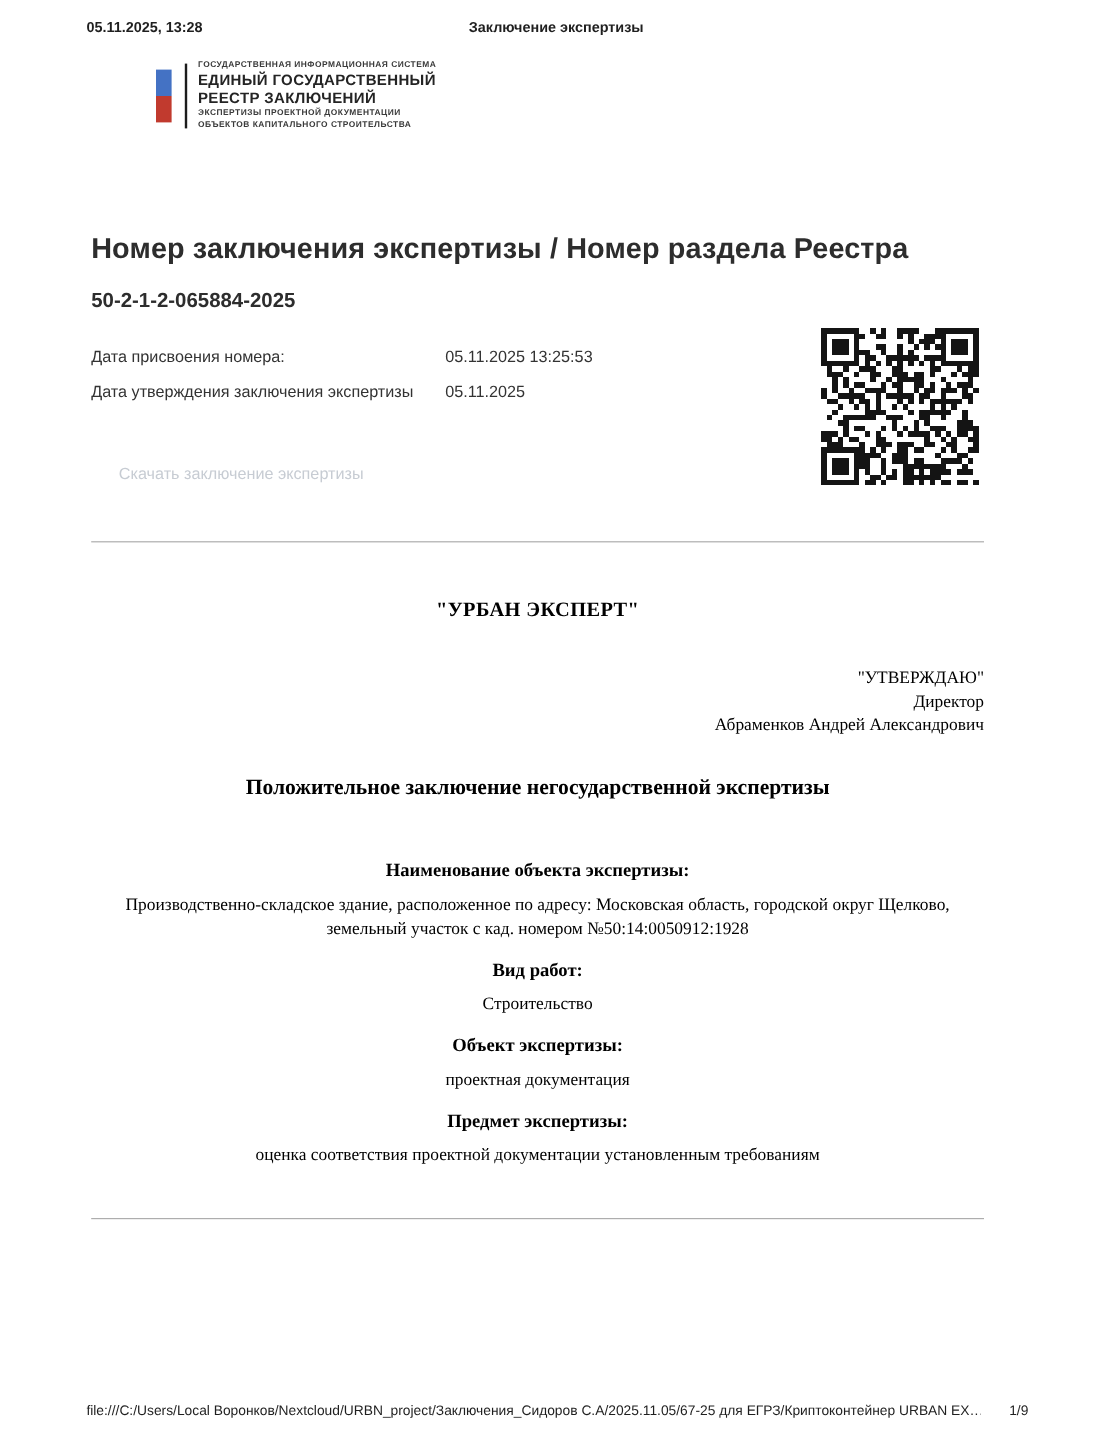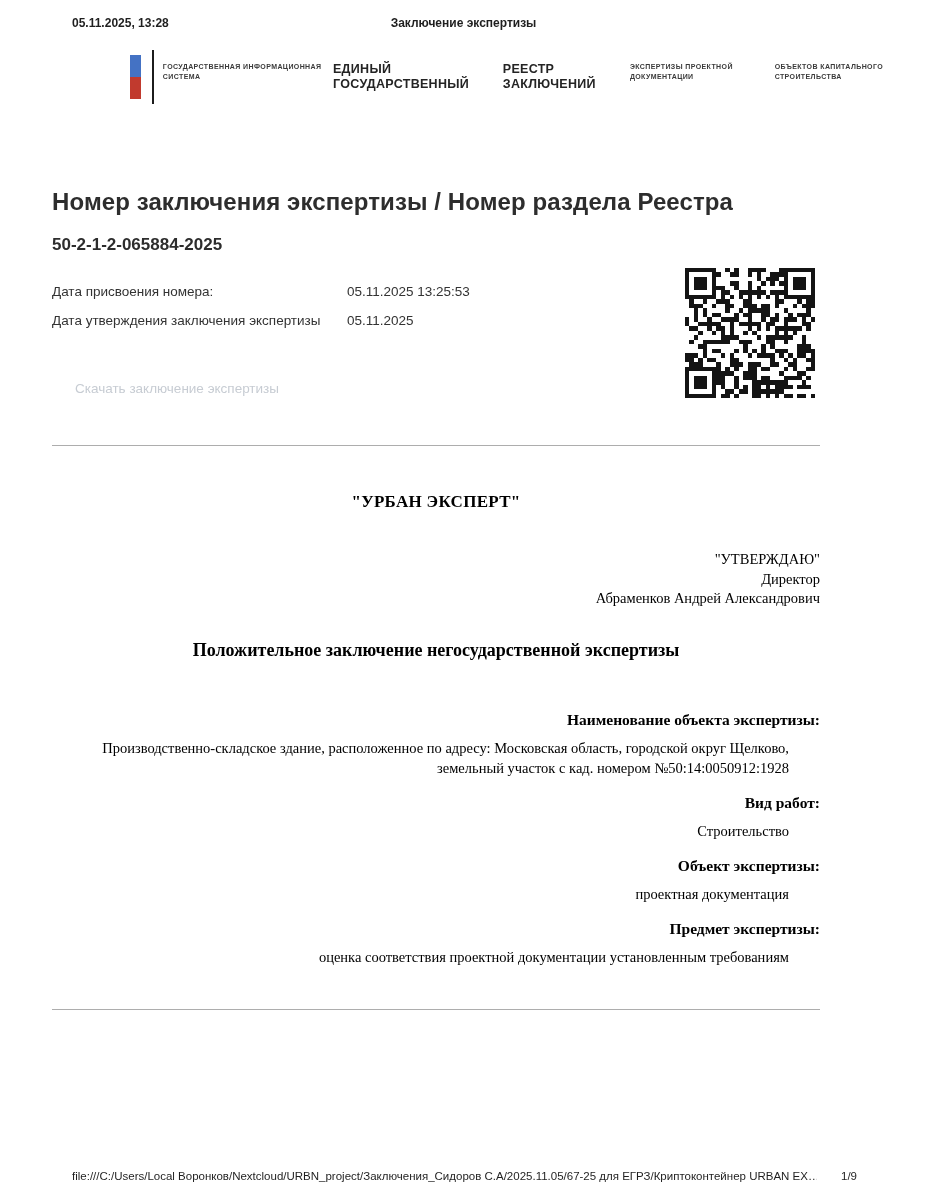--- a/index.html
+++ b/index.html
@@ -10,26 +10,26 @@
   
   .print-header { position:relative; height:34px; padding-top:16px; font-size:12px; color:#1f1f1f;font-weight:bold; }
   .ph-date { position:absolute; left:72px; top:16px; }
   .ph-title { display:block; text-align:center; }
 
   
   .logo-row { display:flex; align-items:center; margin:16px 0 0 130px; }
   .logo-mark { width:13px; height:44px; display:flex; flex-direction:column; margin-right:11px; }
   .logo-mark .half { flex:1; }
   .logo-divider { width:2px; height:54px; background:#1c1c1c; margin-right:9px; }
-  .logo-text { display:flex; flex-direction:row; justify-content:center; color:#2b2b2b; }
+  .logo-text { display:flex; flex-direction:column; justify-content:center; color:#2b2b2b; }
   .logo-line-tiny { font-size:7px; font-weight:bold; letter-spacing:.4px; line-height:10px; color:#3a3a3a; }
   .logo-line-big  { font-size:12.5px; font-weight:bold; letter-spacing:.3px; line-height:15px; color:#242424; }
 
   
-  .content { padding:0 107px 0 52px; }
+  .content { padding:0 107px 0 76px; }
 
   .h1 { margin-top:84px; font-size:24px; font-weight:bold; color:#2d2d2d; letter-spacing:.1px; }
   .reg-number { margin-top:19px; font-size:17px; font-weight:bold; color:#2d2d2d; }
 
   .info-row { display:flex; justify-content:space-between; margin-top:16px;align-items:center; }
   .info-left { flex:1; }
   .date-row { display:flex; line-height:29px; font-size:13.5px; color:#333; }
   .date-label { width:295px; flex:0 0 295px; }
   .date-value { }
   .download-link { display:inline-block; margin:46px 0 0 23px; font-size:13.5px; color:#c7ccd3; text-decoration:none; cursor:default; }
@@ -37,21 +37,21 @@
   .qr-box svg { display:block; width:100%; height:100%; }
 
   .rule { border:none; border-top:1px solid #adadad; margin-top:42px; }
   .rule-2 { border:none; border-top:1px solid #adadad; margin-top:42px; }
 
   
   .doc { font-family:"Liberation Serif", serif; color:#000; }
   .company { margin-top:44px; text-align:center; font-size:17px; font-weight:bold; line-height:23px; letter-spacing:.3px; }
   .approve { margin-top:37px; text-align:right; font-size:14.5px; line-height:19.5px; }
   .doc-title { margin-top:31px; text-align:center; font-size:18px; font-weight:bold; }
-  .section { text-align:right; }
+  .section { text-align:center; }
   .section.first { margin-top:50px; }
   .section + .section { margin-top:16px; }
   .section-heading { font-size:15.5px; font-weight:bold; }
   .section-text { margin:9px auto 0; font-size:14.5px; line-height:20px; max-width:706px; }
 
   
   .print-footer { position:absolute; left:72px; right:70px; bottom:18px; display:flex; justify-content:center; font-size:11.5px; color:#1f1f1f; white-space:nowrap; }
   .pf-path { overflow:hidden; }
   .pf-page { margin-left:24px; }
 </style>

